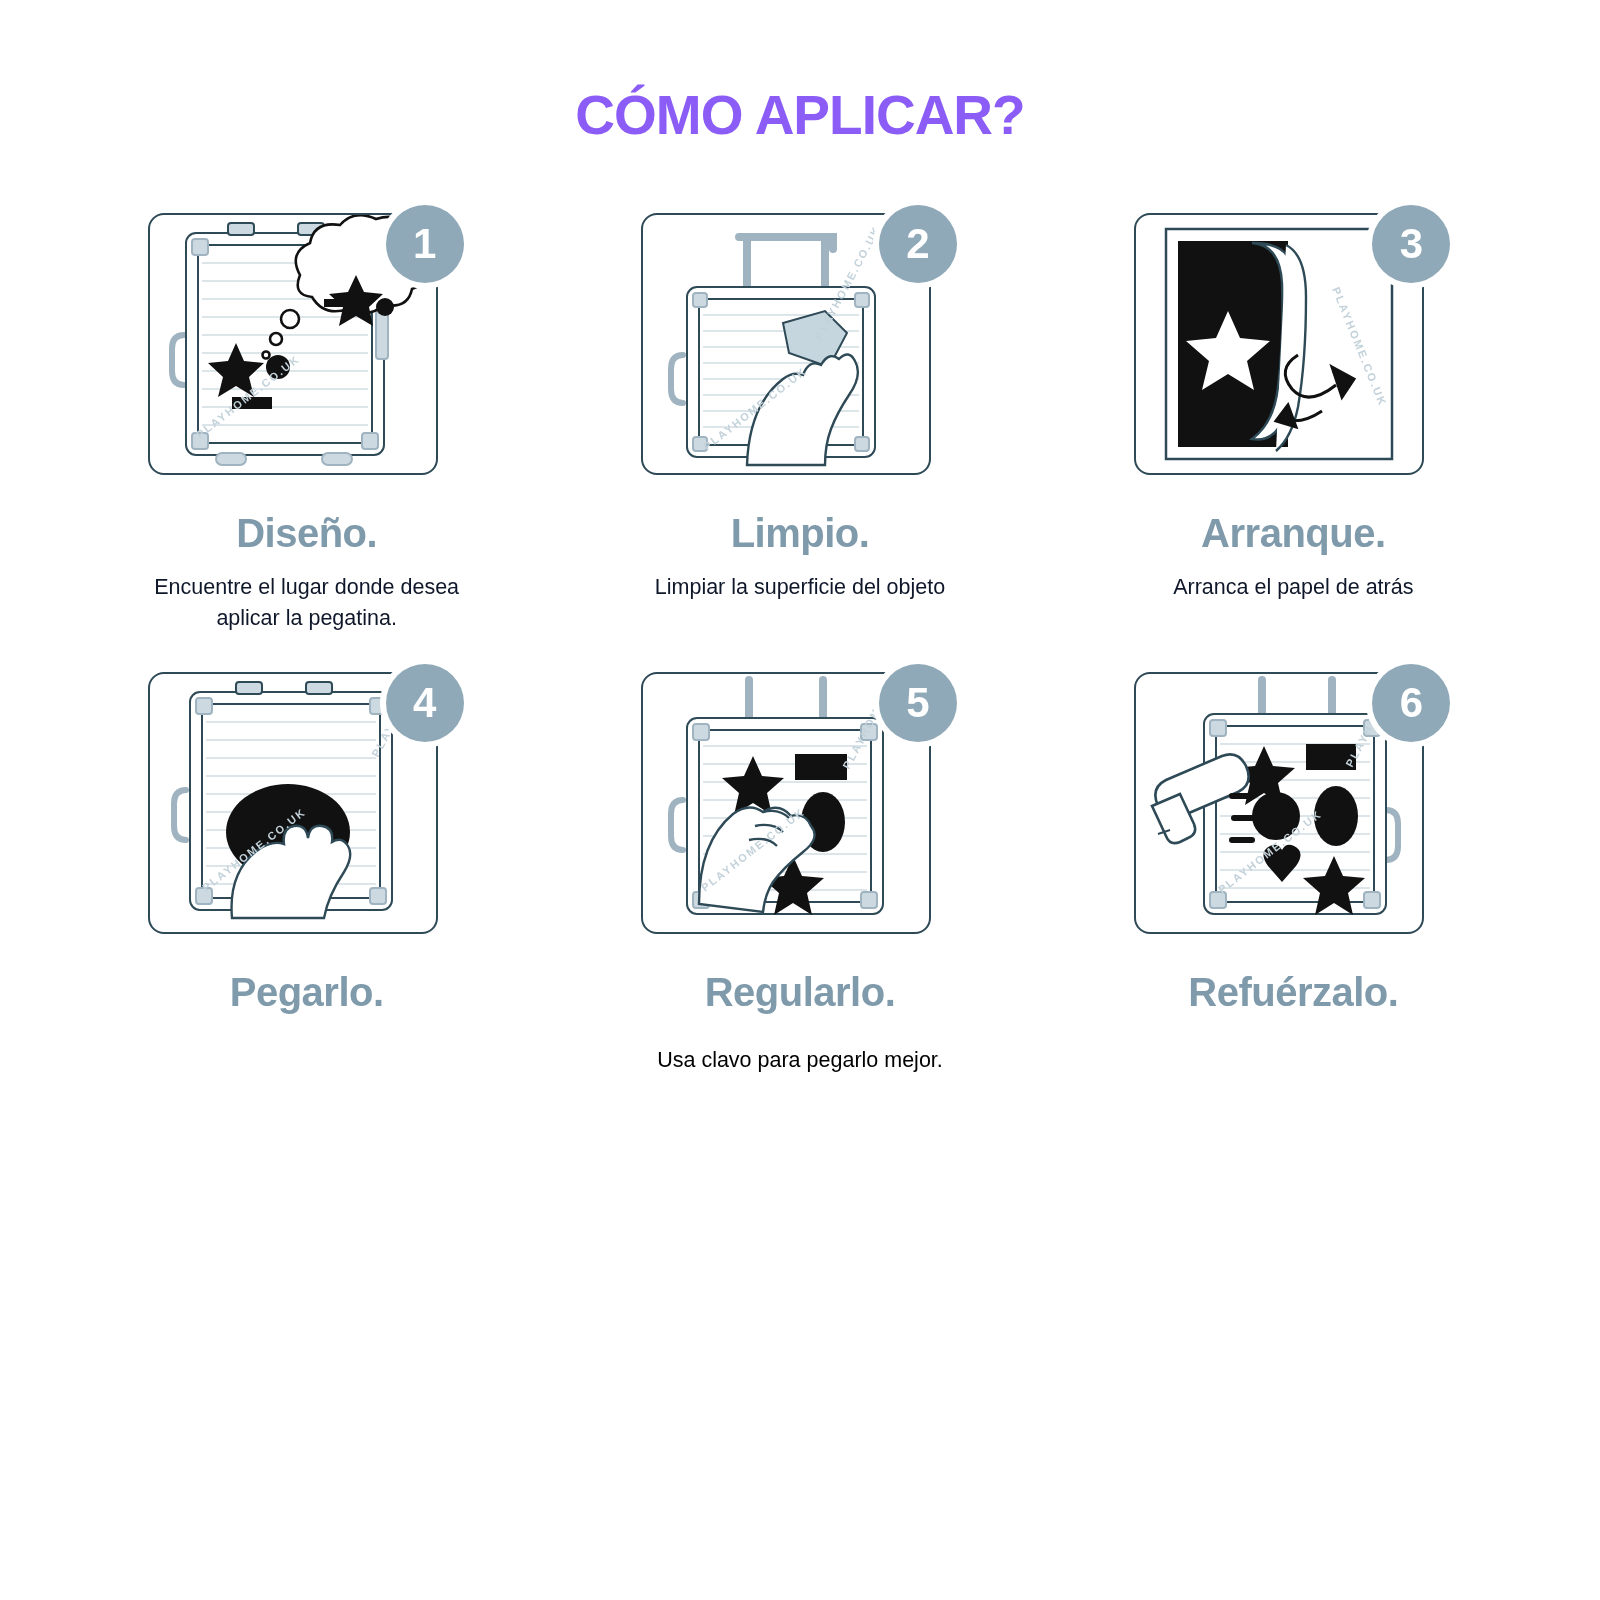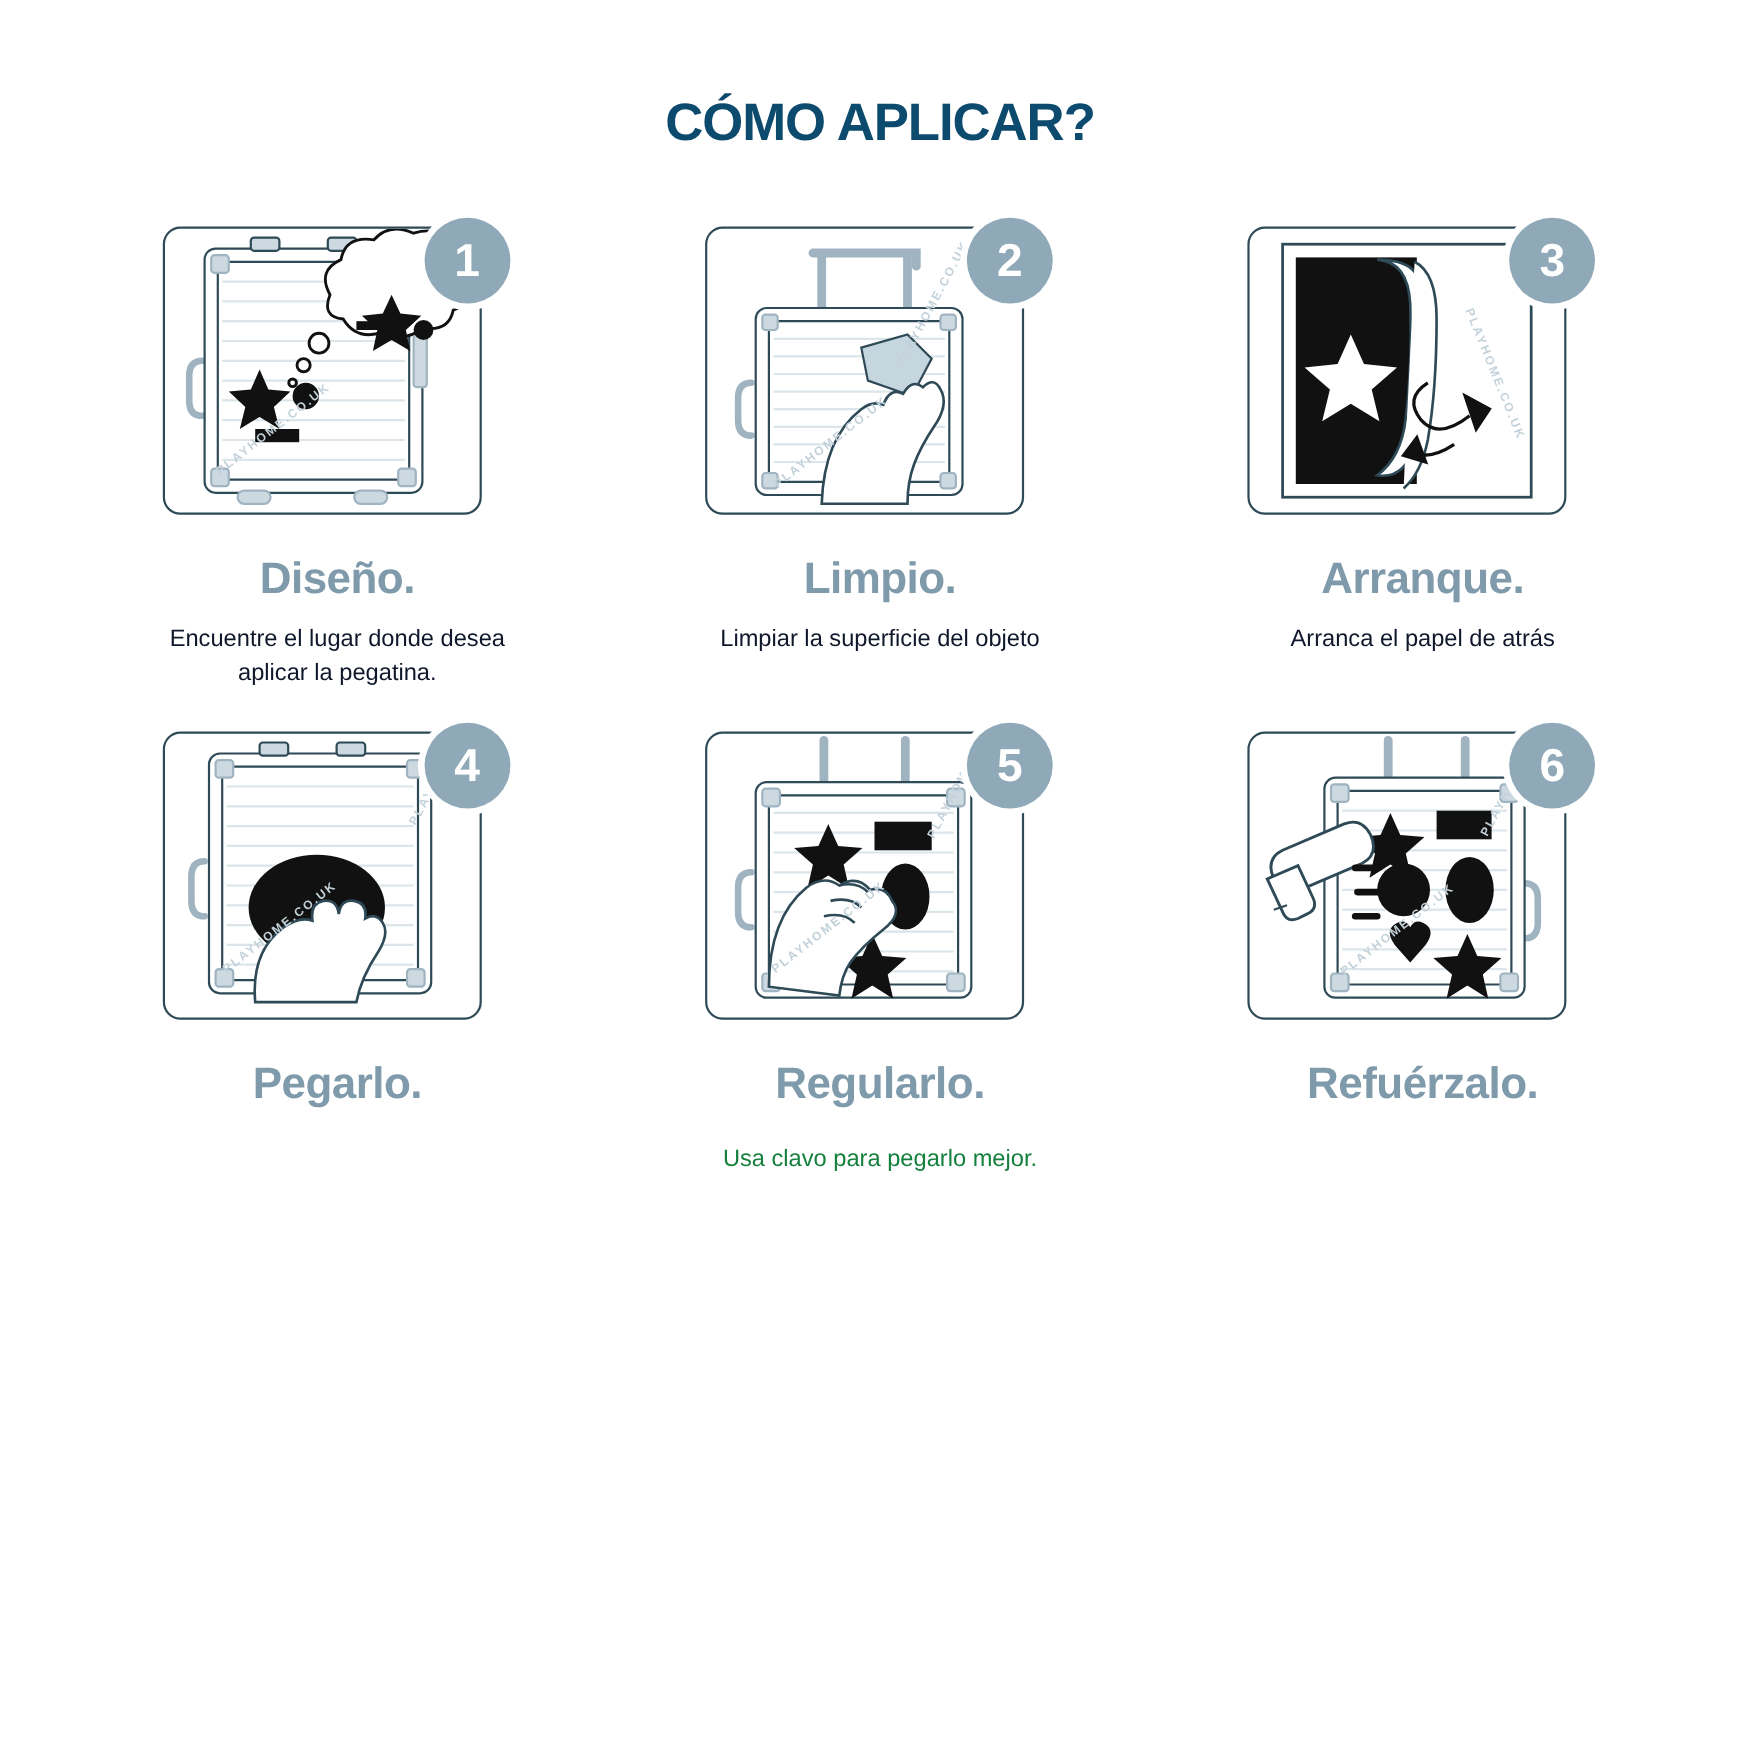--- a/index.html
+++ b/index.html
@@ -16,24 +16,24 @@
   }
   .page {
     width: 1600px;
     height: 1600px;
     position: relative;
     box-sizing: border-box;
     padding: 0;
   }
   .title {
     text-align: center;
-    font-size: 48px;
+    font-size: 55px;
     font-weight: 800;
     letter-spacing: -1px;
-    color: #0c4a6e;
+    color: #8b5cf6;
     margin: 88px 0 0 0;
     line-height: 1;
   }
   .grid {
     display: grid;
     grid-template-columns: repeat(3, 1fr);
     grid-template-rows: auto auto;
     column-gap: 0px;
     row-gap: 30px;
     margin-top: 62px;
@@ -92,21 +92,21 @@
     line-height: 1.45;
     color: #0f172a;
     text-align: center;
     max-width: 400px;
     font-weight: 400;
   }
   .step-desc.small-width { max-width: 370px; }
   .step-extra {
     margin-top: 30px;
     font-size: 21.5px;
-    color: #15803d;
+    color: #000000;
     text-align: center;
     line-height: 1.45;
   }
   svg { display: block; }
   .wm {
     font-family: "Liberation Sans", sans-serif;
     font-size: 11px;
     fill: #c3d2da;
     letter-spacing: 2px;
     font-weight: 700;

